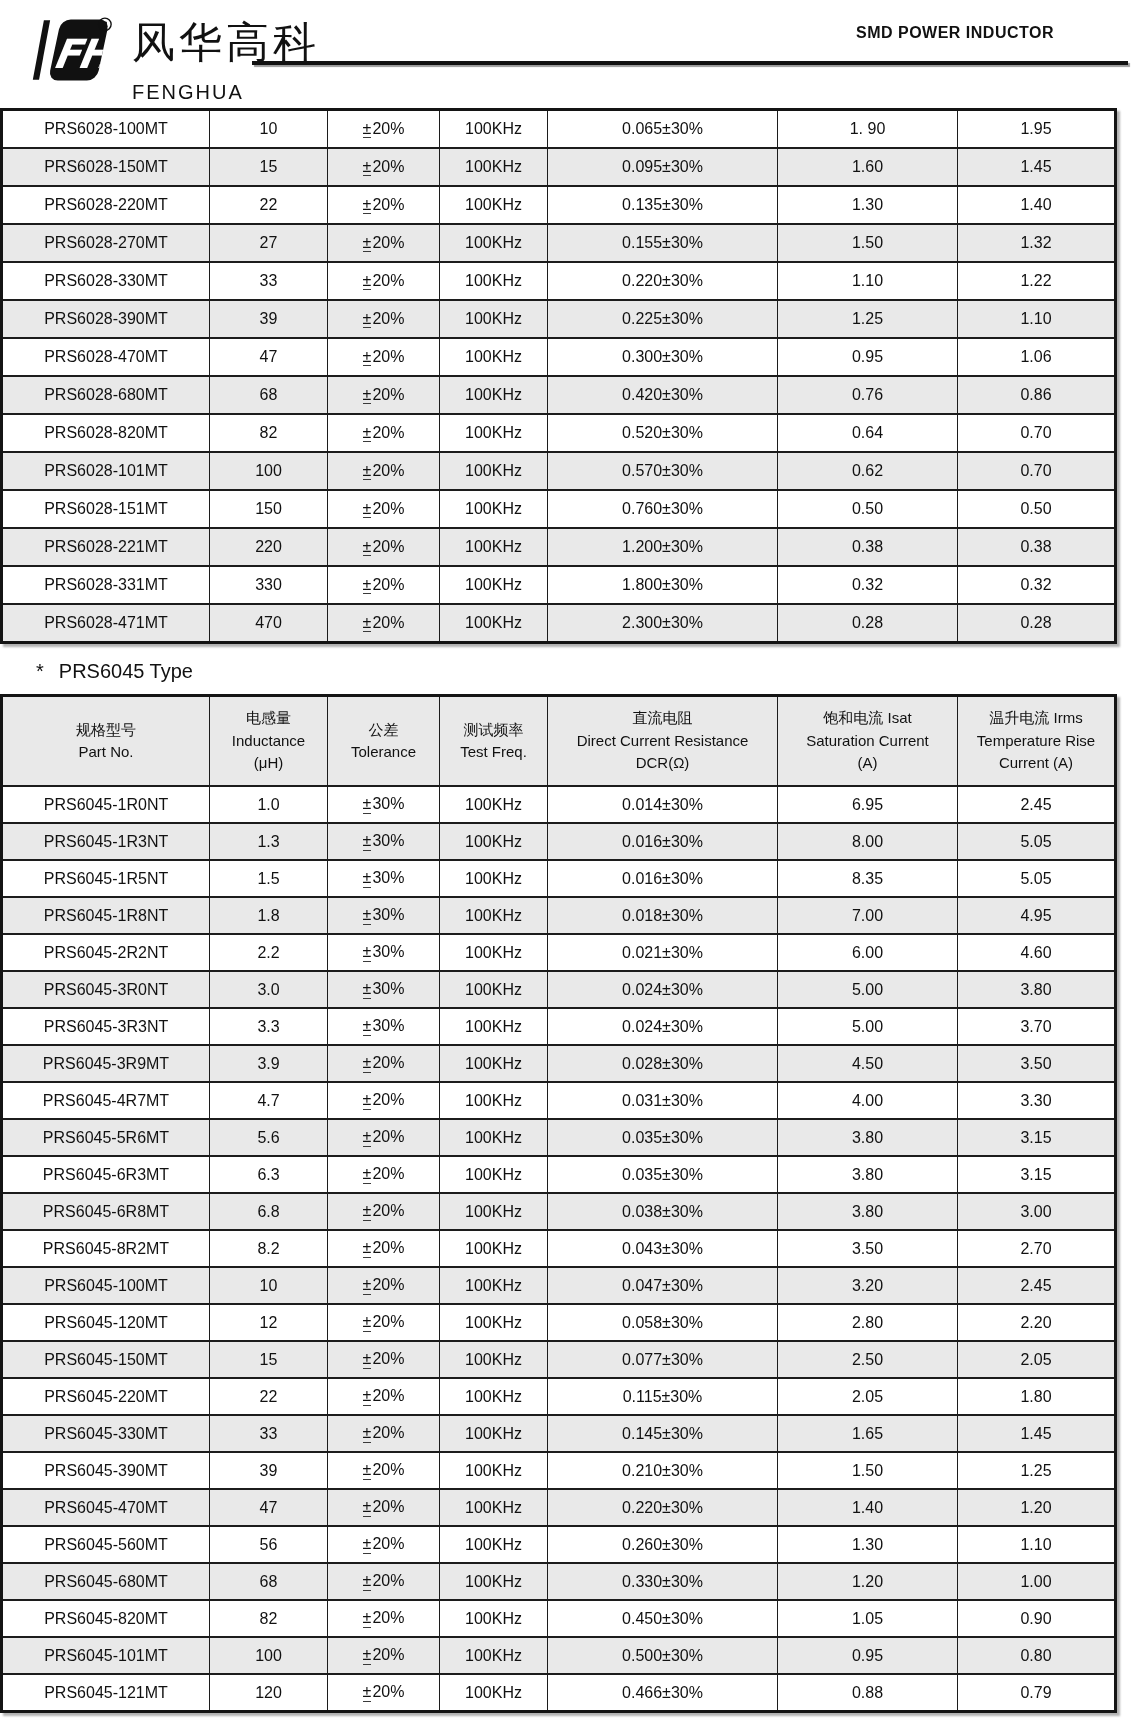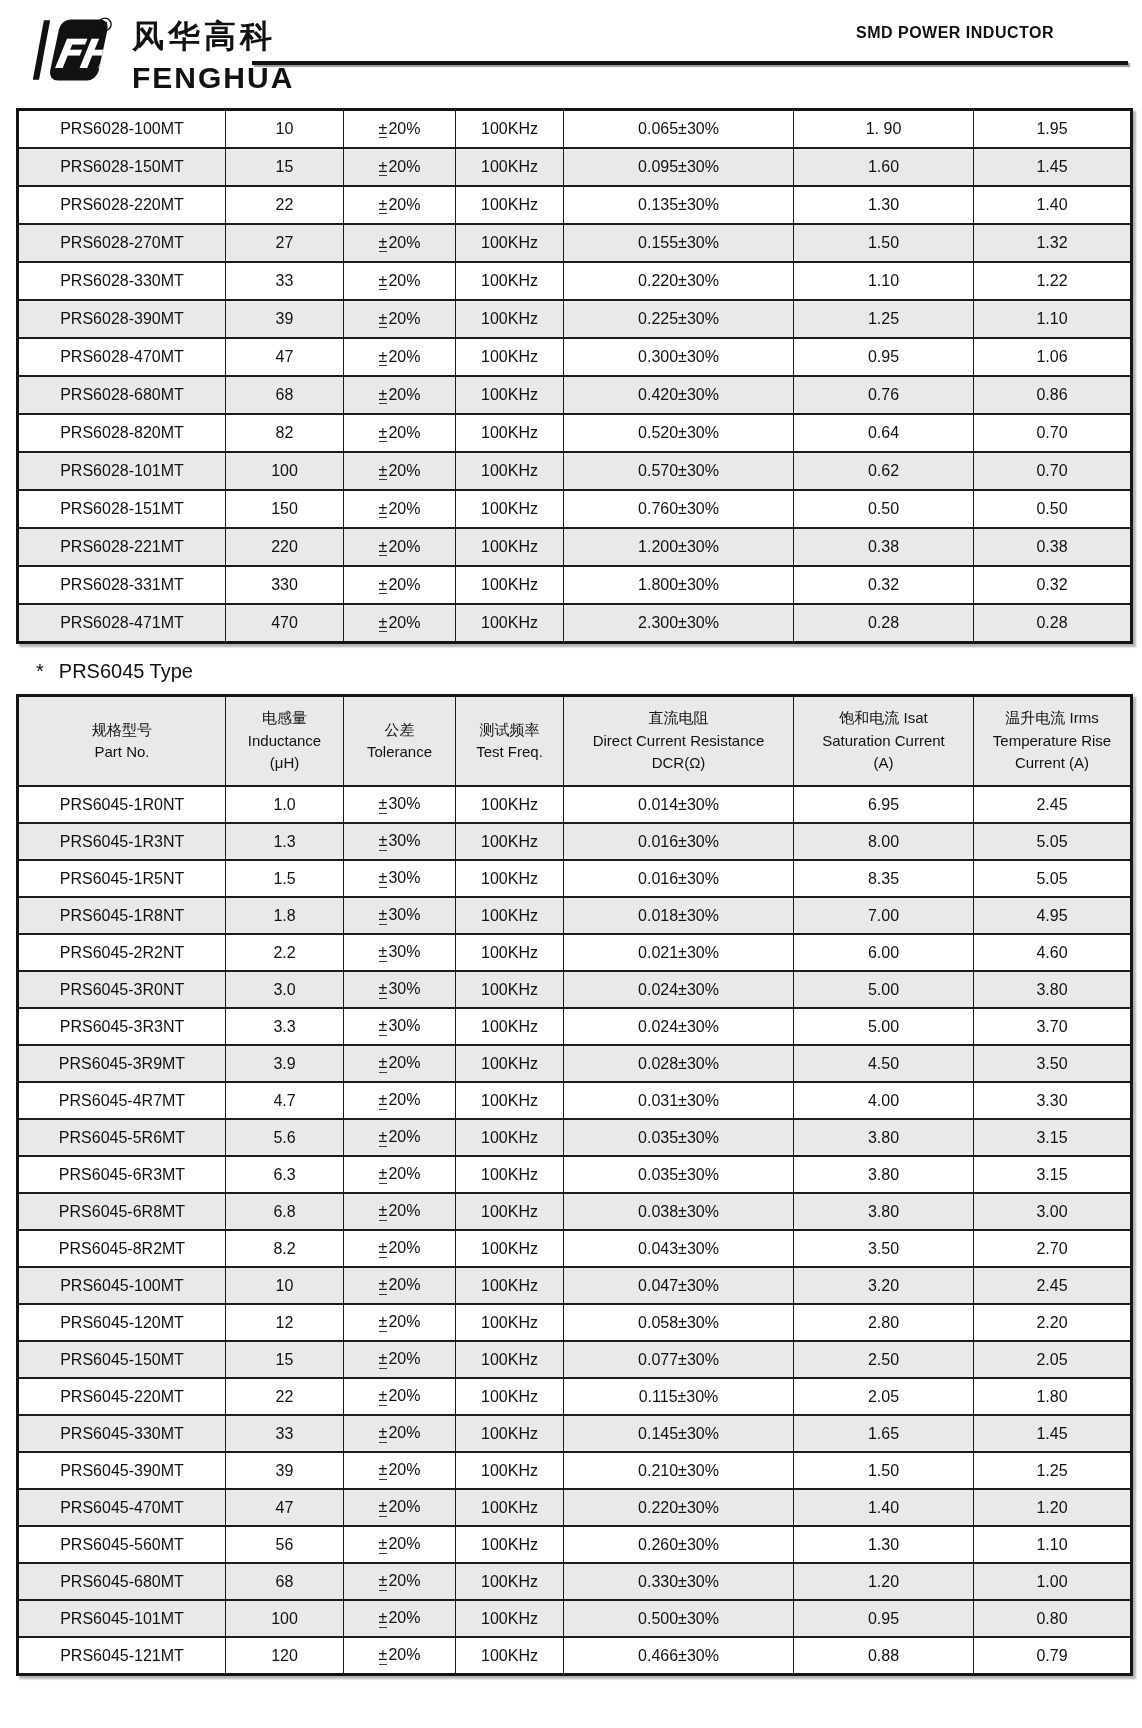--- a/index.html
+++ b/index.html
@@ -5,27 +5,27 @@
   html,body{margin:0;padding:0;}
   body{
     width:1142px;height:1728px;background:#ffffff;color:#111;
     font-family:"Liberation Sans",sans-serif;position:relative;overflow:hidden;
   }
   
   .header{position:relative;height:108px;}
   .logo{position:absolute;left:12px;top:6px;display:flex;align-items:flex-start;gap:16px;}
   .logo-mark{width:104px;height:88px;}
   .logo-text{padding-top:14px;}
-  .logo-cn{font-size:32px;font-weight:bold;letter-spacing:4px;line-height:1.05;}
-  .logo-en{font-size:30px;font-weight:bold;letter-spacing:2px;margin-top:7px;}
+  .logo-cn{font-size:43px;font-weight:normal;letter-spacing:4px;line-height:1.05;}
+  .logo-en{font-size:20px;font-weight:normal;letter-spacing:2px;margin-top:16px;}
   .page-title{position:absolute;right:88px;top:24px;font-size:16px;font-weight:bold;letter-spacing:0.5px;}
   .header-rule{position:absolute;left:252px;right:14px;top:61px;height:4px;background:#111;
                box-shadow:2px 2px 1px #9a9a9a;}
   
-  table{border-collapse:collapse;table-layout:fixed;width:1114px;margin-left:16px;
+  table{border-collapse:collapse;table-layout:fixed;width:1114px;margin-left:0;
         box-shadow:3px 3px 2px rgba(0,0,0,0.30);}
   table, tr, td, th{border-color:#1c1c1c;}
   td,th{border-style:solid;border-top-width:2px;border-bottom-width:2px;
         border-left-width:1px;border-right-width:1px;
         text-align:center;vertical-align:middle;padding:0 2px;
         overflow:hidden;white-space:nowrap;}
   table{border:3px solid #141414;}
   tbody td{height:35px;font-size:16px;}
   #t6028 tbody td{height:36px;}
   tr.alt td{background:#e9e9e9;}
@@ -446,20 +446,29 @@
       </tr>
       <tr class="alt">
         <td>PRS6045-680MT</td>
         <td>68</td>
         <td><span class="pm">±</span>20%</td>
         <td>100KHz</td>
         <td>0.330±30%</td>
         <td>1.20</td>
         <td>1.00</td>
       </tr>
+      <tr>
+        <td>PRS6045-820MT</td>
+        <td>82</td>
+        <td><span class="pm">±</span>20%</td>
+        <td>100KHz</td>
+        <td>0.450±30%</td>
+        <td>1.05</td>
+        <td>0.90</td>
+      </tr>
       <tr class="alt">
         <td>PRS6045-101MT</td>
         <td>100</td>
         <td><span class="pm">±</span>20%</td>
         <td>100KHz</td>
         <td>0.500±30%</td>
         <td>0.95</td>
         <td>0.80</td>
       </tr>
       <tr>

